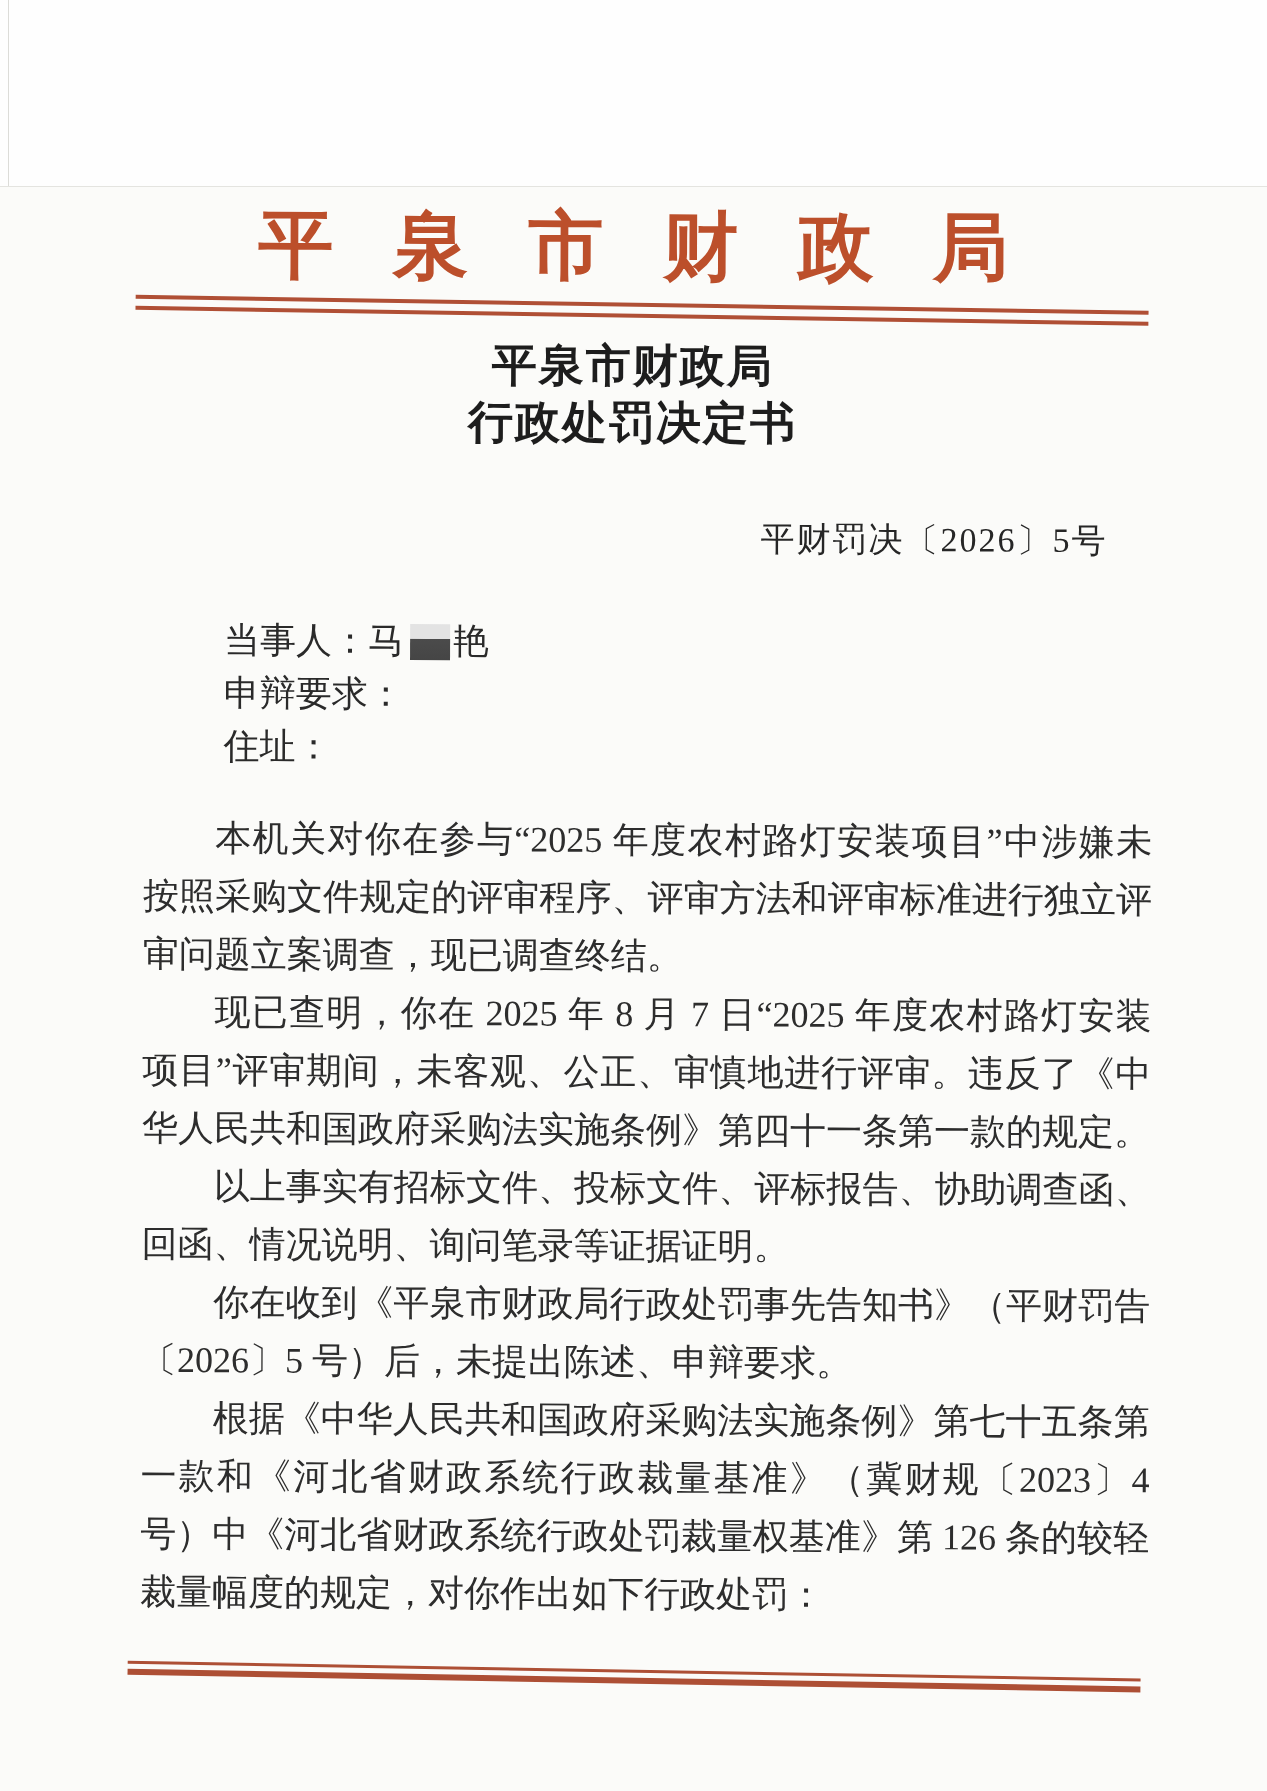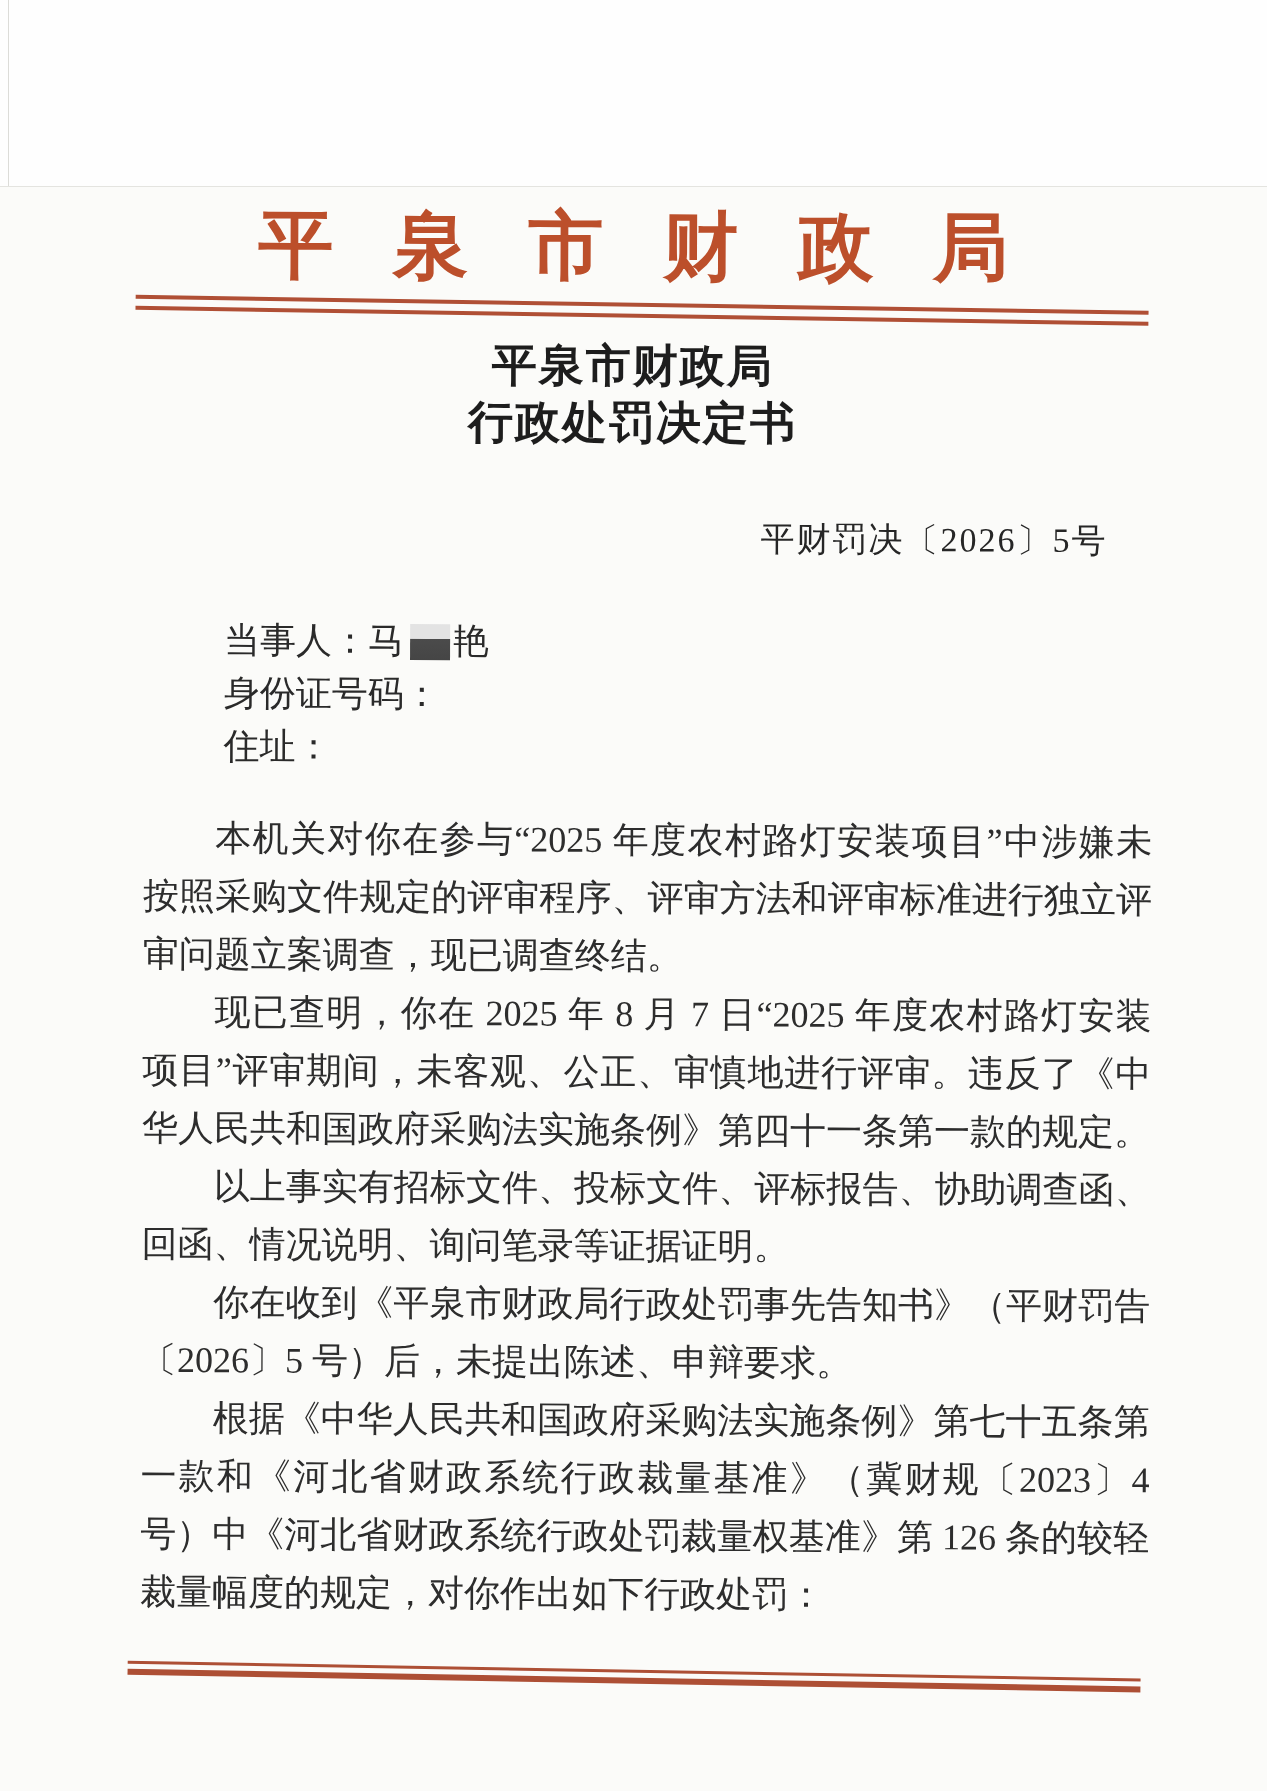--- a/index.html
+++ b/index.html
@@ -115,21 +115,21 @@
       <div>行政处罚决定书</div>
     </div>
 
     <div class="doc-number">平财罚决〔2026〕5号</div>
 
     <div class="party-block">
       <div class="row">
         <span>当事人：</span><span>马</span><span class="redact"></span><span>艳</span>
       </div>
       <div class="row">
-        <span>身份证号码：</span><span></span>
+        <span>申辩要求：</span><span></span>
       </div>
       <div class="row">
         <span>住址：</span><span></span>
       </div>
     </div>
 
     <div class="body-text">
       <p>本机关对你在参与“2025 年度农村路灯安装项目”中涉嫌未按照采购文件规定的评审程序、评审方法和评审标准进行独立评审问题立案调查，现已调查终结。</p>
       <p>现已查明，你在 2025 年 8 月 7 日“2025 年度农村路灯安装项目”评审期间，未客观、公正、审慎地进行评审。违反了《中华人民共和国政府采购法实施条例》第四十一条第一款的规定。</p>
       <p>以上事实有招标文件、投标文件、评标报告、协助调查函、回函、情况说明、询问笔录等证据证明。</p>

